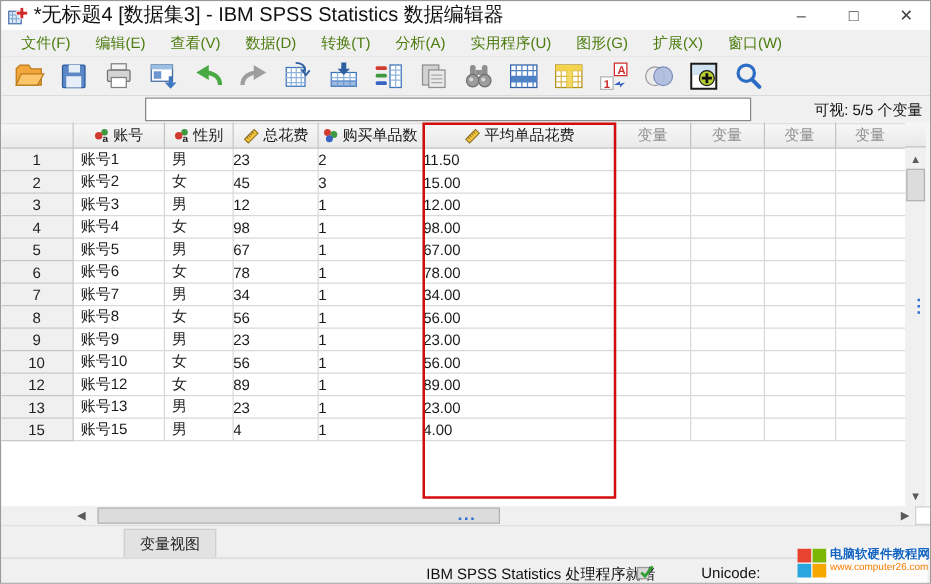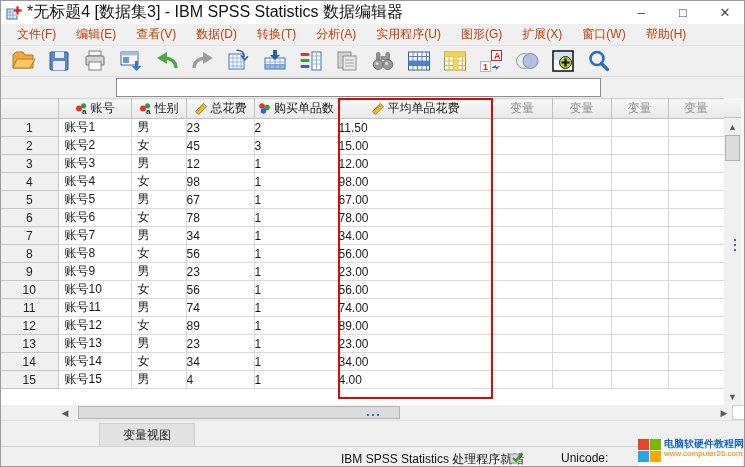--- a/index.html
+++ b/index.html
@@ -9,21 +9,21 @@
 
   
   .titlebar { position:absolute; left:0; top:0; width:745px; height:23px; background:#fff; display:flex; align-items:center; }
   .titlebar .appicon { margin:0 5px 0 5px; width:16px; height:16px; }
   .title-text { font-size:16px; color:#111; }
   .win-controls { position:absolute; right:0; top:0; height:23px; display:flex; }
   .win-btn { width:42px; height:23px; display:flex; align-items:center; justify-content:center; font-size:13px; color:#444; cursor:default; }
 
   
   .menubar { position:absolute; left:0; top:23px; width:745px; height:22px; background:#f0f0f0; display:flex; align-items:center; padding-left:6px; border-bottom:1px solid #e3e3e3; }
-  .menu-item { padding:3px 10px; color:#c2410c;text-align:center; }
+  .menu-item { padding:3px 10px; color:#4d7c0f;text-align:center; }
 
   
   .toolbar { position:absolute; left:0; top:45px; width:745px; height:31px; background:#f0f0f0; display:flex; align-items:center; gap:9px; padding-left:8px; border-bottom:1px solid #dadada; }
   .tbtn { width:27px; height:27px; display:flex; align-items:center; justify-content:center; }
 
   
   .editorbar { position:absolute; left:0; top:76px; width:745px; height:21px; background:#f0f0f0; }
   .cellref { position:absolute; left:2px; top:2px; width:110px; height:17px; background:#f0f0f0; }
   .cellinput { position:absolute; left:115px; top:1px; width:485px; height:19px; border:1px solid #8a8a8a; background:#fff; font-size:12px; padding:0 3px; }
   .visible-label { position:absolute; right:8px; top:3px; font-size:12px; color:#111; }
@@ -59,21 +59,21 @@
 
   .split-dots-h { position:absolute; left:366px; top:413px; width:16px; height:3px; display:flex; gap:3px; z-index:7; }
   .split-dots-h i { width:2px; height:2px; background:#2f6fd6; }
   .split-dots-v { position:absolute; left:733px; top:238px; width:3px; height:16px; display:flex; flex-direction:column; gap:3px; z-index:7; }
   .split-dots-v i { width:2px; height:2px; background:#2f6fd6; }
 
   
   .tabsrow { position:absolute; left:0; top:419px; width:745px; height:26px; background:#f0f0f0; border-top:1px solid #e0e0e0; }
   .tab { position:absolute; top:2px; height:24px; display:flex; align-items:center; justify-content:center; font-size:12px; padding:0 12px; }
   .tab-active { left:6px; width:90px; background:#fff; border:1px solid #c8c8c8; border-bottom:3px solid #2e6fc1; color:#111; }
-  .tab-inactive { left:98px; width:96px; background:#e2e2e2; border:1px solid #cfcfcf; color:#222; }
+  .tab-inactive { left:98px; width:74px; background:#e2e2e2; border:1px solid #cfcfcf; color:#222; }
 
   
   .statusbar { position:absolute; left:0; top:445px; width:745px; height:22px; background:#f0f0f0; border-top:1px solid #d6d6d6; }
   .status-msg { position:absolute; left:340px; top:4px; font-size:12px; color:#111; }
   .status-check { position:absolute; left:508px; top:4px; }
   .status-unicode { position:absolute; left:560px; top:4px; font-size:12px; color:#111; }
 
   
   .watermark { position:absolute; right:2px; top:438px; width:104px; height:28px; z-index:12; display:flex; align-items:flex-start; gap:3px; background:#fdfdfd; }
   .wm-squares { display:grid; grid-template-columns:11px 11px; grid-template-rows:11px 11px; gap:1px; }
@@ -106,21 +106,20 @@
     <span class="menu-item">文件(F)</span>
     <span class="menu-item">编辑(E)</span>
     <span class="menu-item">查看(V)</span>
     <span class="menu-item">数据(D)</span>
     <span class="menu-item">转换(T)</span>
     <span class="menu-item">分析(A)</span>
     <span class="menu-item">实用程序(U)</span>
     <span class="menu-item">图形(G)</span>
     <span class="menu-item">扩展(X)</span>
     <span class="menu-item">窗口(W)</span>
-    <span class="menu-item">帮助(H)</span>
   </div>
 
   <div class="toolbar">
     <span class="tbtn">
         <svg width="26" height="26" viewBox="0 0 26 26">
           <path d="M3 7l3-3h7l2 3h8v13H3z" fill="#f3a73a" stroke="#b97b1a"></path>
           <path d="M3 20l4-9h18l-5 9z" fill="#fbc56a" stroke="#b97b1a"></path>
         </svg>
       </span>
     <span class="tbtn">
@@ -241,20 +240,21 @@
         <svg width="26" height="26" viewBox="0 0 26 26">
           <circle cx="11" cy="10.5" r="6.5" fill="none" stroke="#2b6cc4" stroke-width="2.6"></circle>
           <path d="M15.5 15.5l6 6" stroke="#2b6cc4" stroke-width="3.2" stroke-linecap="round"></path>
         </svg>
       </span>
   </div>
 
   <div class="editorbar">
     <div class="cellref"></div>
     <input class="cellinput" value="" style="">
+    <span class="visible-label">可视: 5/5 个变量</span>
   </div>
 
   <div class="grid">
     <table class="spss">
       <colgroup>
         <col style="width:57px">
           <col style="width:73px">
           <col style="width:55px">
           <col style="width:68px">
         <col style="width:84px">
@@ -456,62 +456,38 @@
             <td class="dcell al">女</td>
             <td class="dcell ar">56</td>
             <td class="dcell ar">1</td>
             <td class="dcell ar">56.00</td>
             <td class="dcell "></td>
             <td class="dcell "></td>
             <td class="dcell "></td>
             <td class="dcell "></td>
           </tr>
           <tr>
-            <td class="rownum">11</td>
-            <td class="dcell al">账号11</td>
-            <td class="dcell al">男</td>
-            <td class="dcell ar">74</td>
-            <td class="dcell ar">1</td>
-            <td class="dcell ar">74.00</td>
-            <td class="dcell "></td>
-            <td class="dcell "></td>
-            <td class="dcell "></td>
-            <td class="dcell "></td>
-          </tr>
-          <tr>
             <td class="rownum">12</td>
             <td class="dcell al">账号12</td>
             <td class="dcell al">女</td>
             <td class="dcell ar">89</td>
             <td class="dcell ar">1</td>
             <td class="dcell ar">89.00</td>
             <td class="dcell "></td>
             <td class="dcell "></td>
             <td class="dcell "></td>
             <td class="dcell "></td>
           </tr>
           <tr>
             <td class="rownum">13</td>
             <td class="dcell al">账号13</td>
             <td class="dcell al">男</td>
             <td class="dcell ar">23</td>
             <td class="dcell ar">1</td>
             <td class="dcell ar">23.00</td>
-            <td class="dcell "></td>
-            <td class="dcell "></td>
-            <td class="dcell "></td>
-            <td class="dcell "></td>
-          </tr>
-          <tr>
-            <td class="rownum">14</td>
-            <td class="dcell al">账号14</td>
-            <td class="dcell al">女</td>
-            <td class="dcell ar">34</td>
-            <td class="dcell ar">1</td>
-            <td class="dcell ar">34.00</td>
             <td class="dcell "></td>
             <td class="dcell "></td>
             <td class="dcell "></td>
             <td class="dcell "></td>
           </tr>
           <tr>
             <td class="rownum">15</td>
             <td class="dcell al">账号15</td>
             <td class="dcell al">男</td>
             <td class="dcell ar">4</td>

